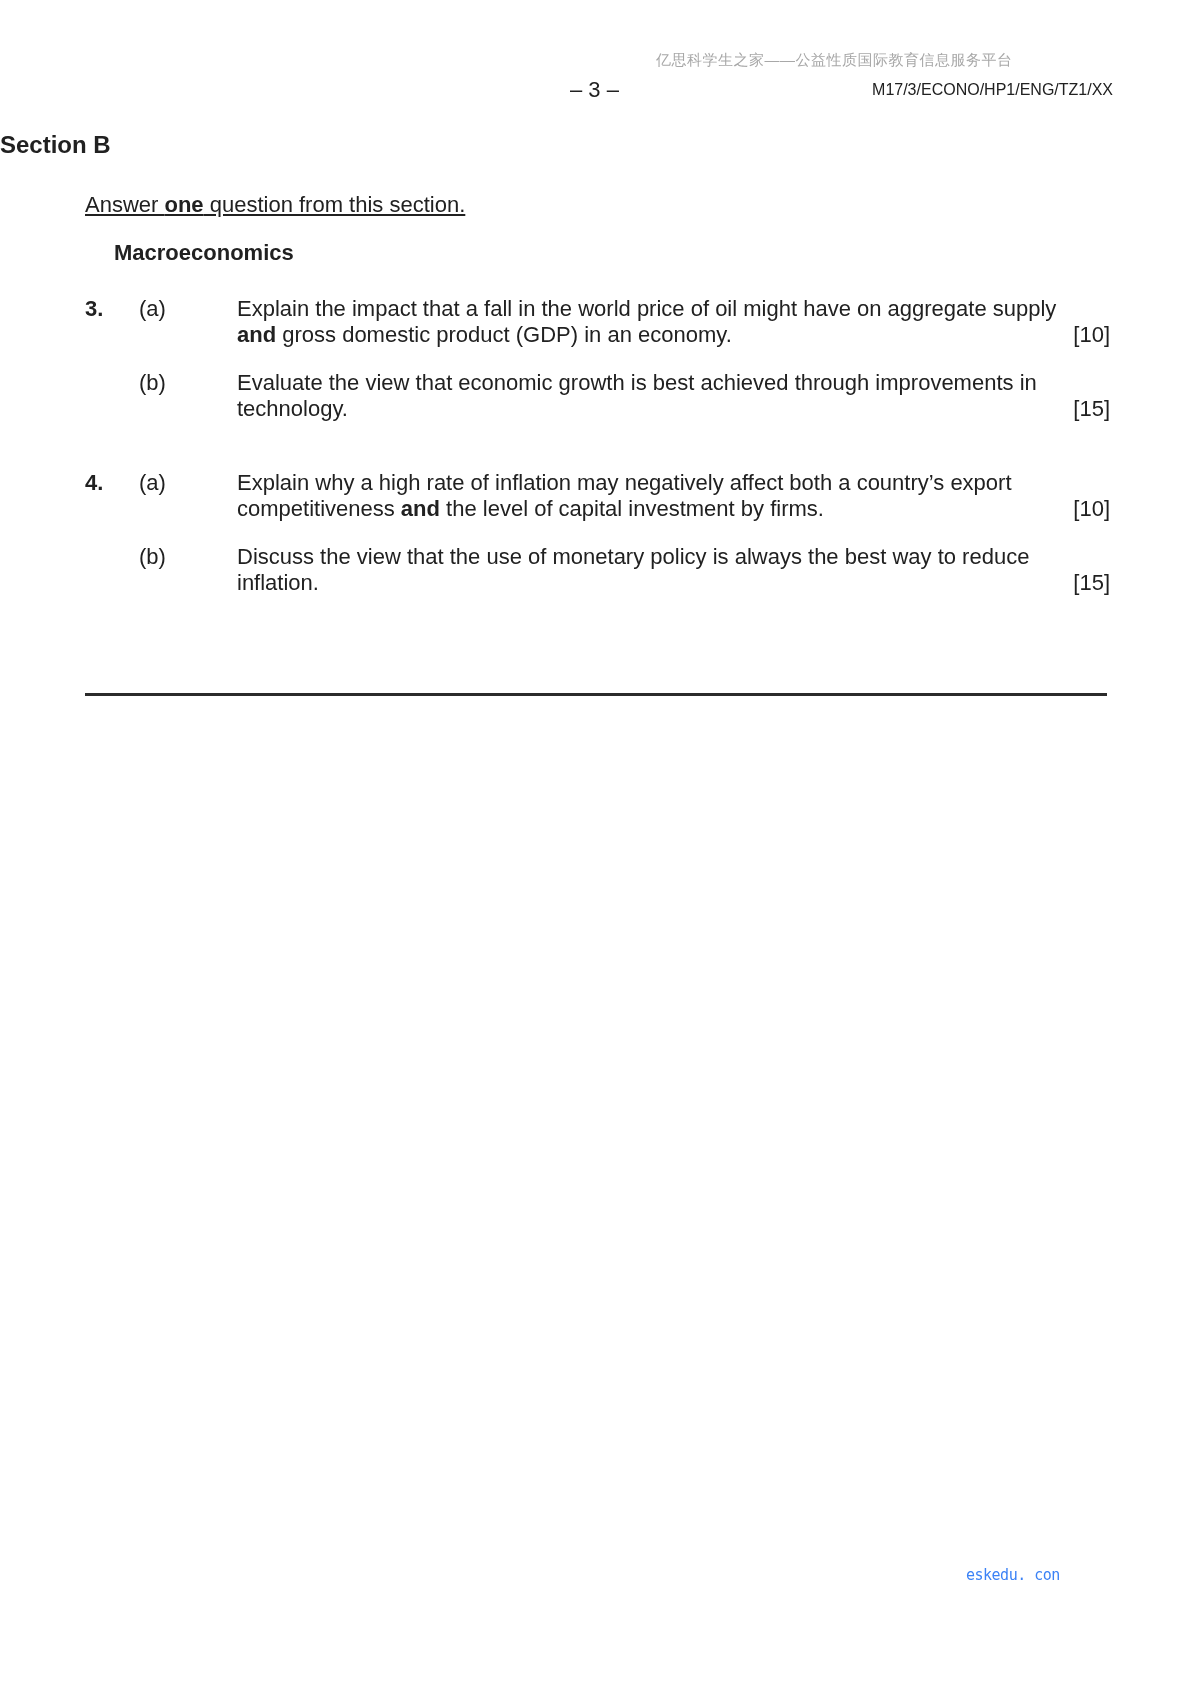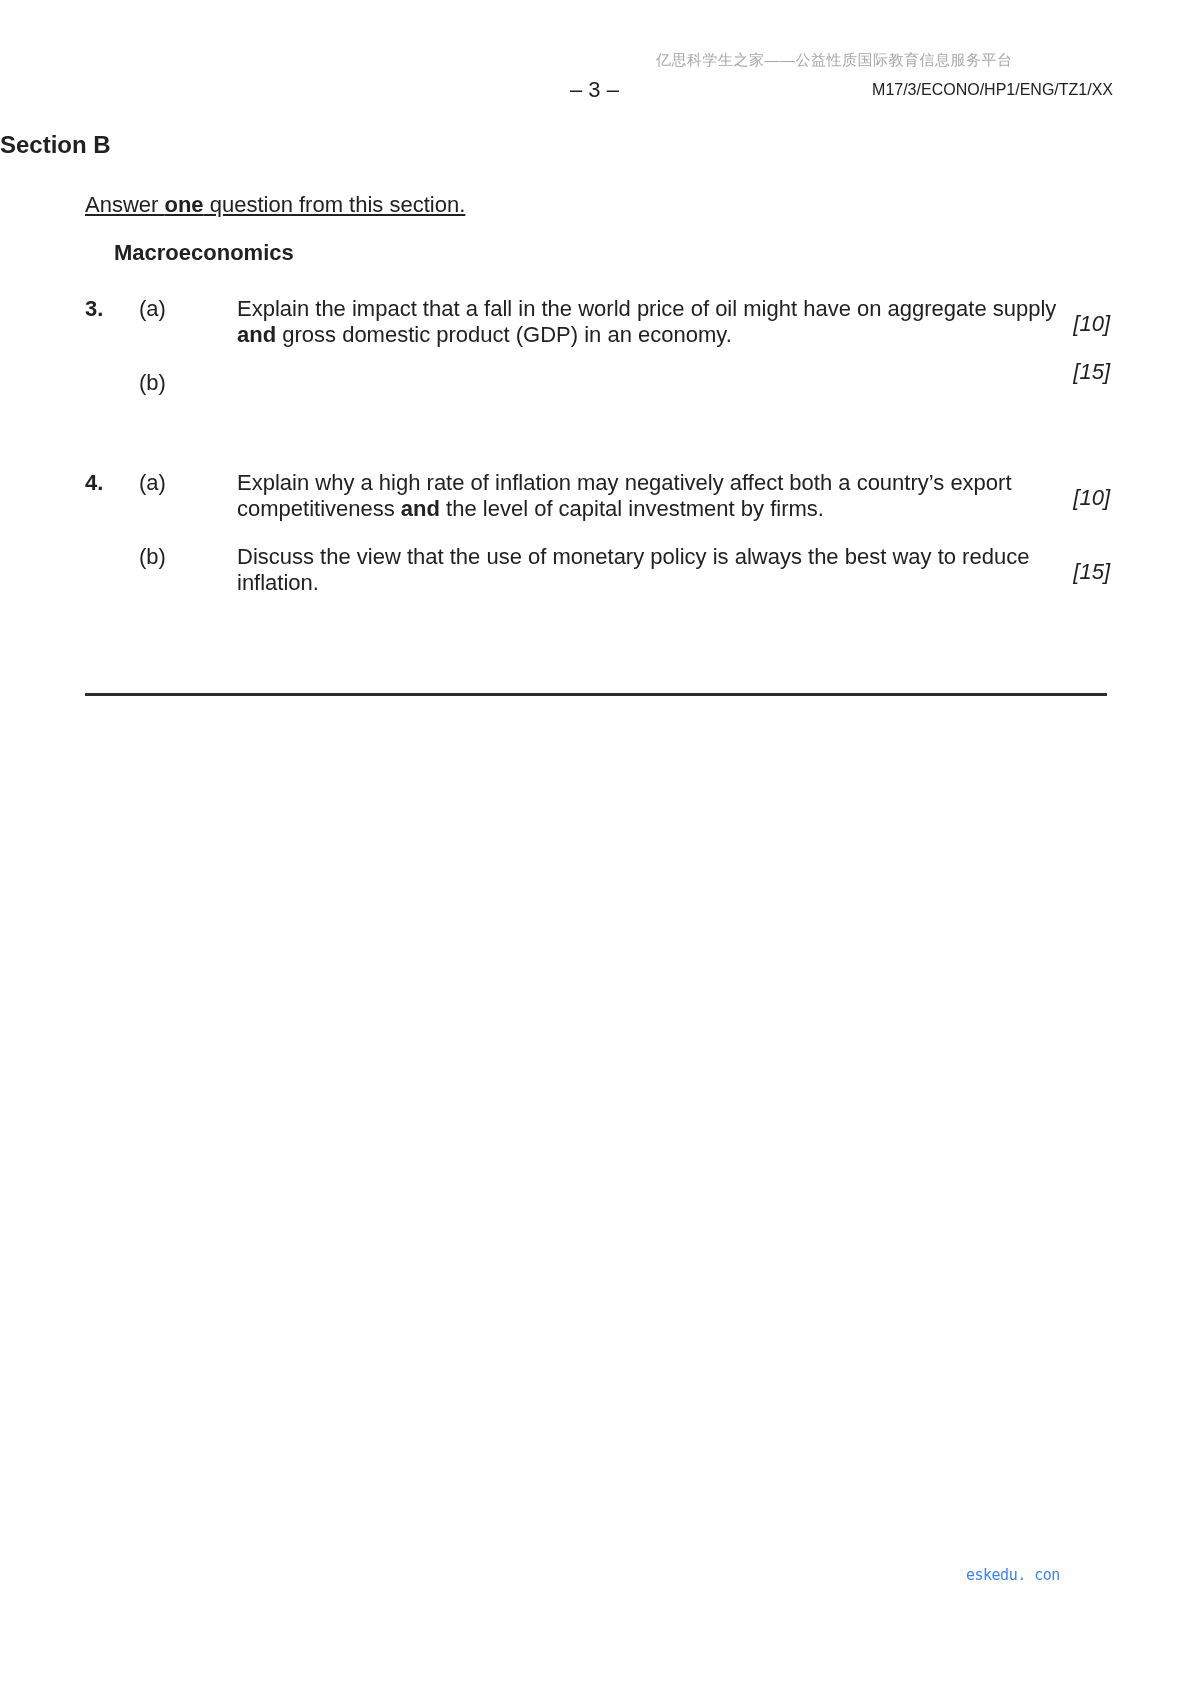--- a/index.html
+++ b/index.html
@@ -47,21 +47,21 @@
     font-size:22px; line-height:26px;
   }
   .q3 { top:296px; }
   .q4 { top:470px; }
   .qnum { width:54px; font-weight:bold; }
   .qbody { flex:1; }
   .part { position:relative; display:flex; }
   .part + .part { margin-top:22px; }
   .plabel { width:58px; }
   .ptext { width:830px;margin-left:40px; }
-  .pmarks { position:absolute; right:0; bottom:11px;font-style:italic; }
+  .pmarks { position:absolute; right:0; bottom:0; }
   b { font-weight:bold; }
   .divider {
     position:absolute; top:693px; left:85px;
     width:1022px; height:3px;
     background:#2b2b2b;
   }
   .footer-watermark {
     position:absolute; top:1566px; left:966px;
     font-size:15px; line-height:18px;
     color:#3b82f6;
@@ -87,20 +87,21 @@
   <div class="question q3">
     <div class="qnum">3.</div>
     <div class="qbody">
       <div class="part">
         <div class="plabel">(a)</div>
         <div class="ptext"><span>Explain the impact that a fall in the world price of oil might have on aggregate supply </span><b>and</b><span> gross domestic product (GDP) in an economy.</span></div>
         <div class="pmarks">[10]</div>
       </div>
       <div class="part">
         <div class="plabel">(b)</div>
+        <div class="ptext"><span>Evaluate the view that economic growth is best achieved through improvements in technology.</span><b></b><span></span></div>
         <div class="pmarks">[15]</div>
       </div>
     </div>
   </div>
 
   <div class="question q4">
     <div class="qnum">4.</div>
     <div class="qbody">
       <div class="part">
         <div class="plabel">(a)</div>

